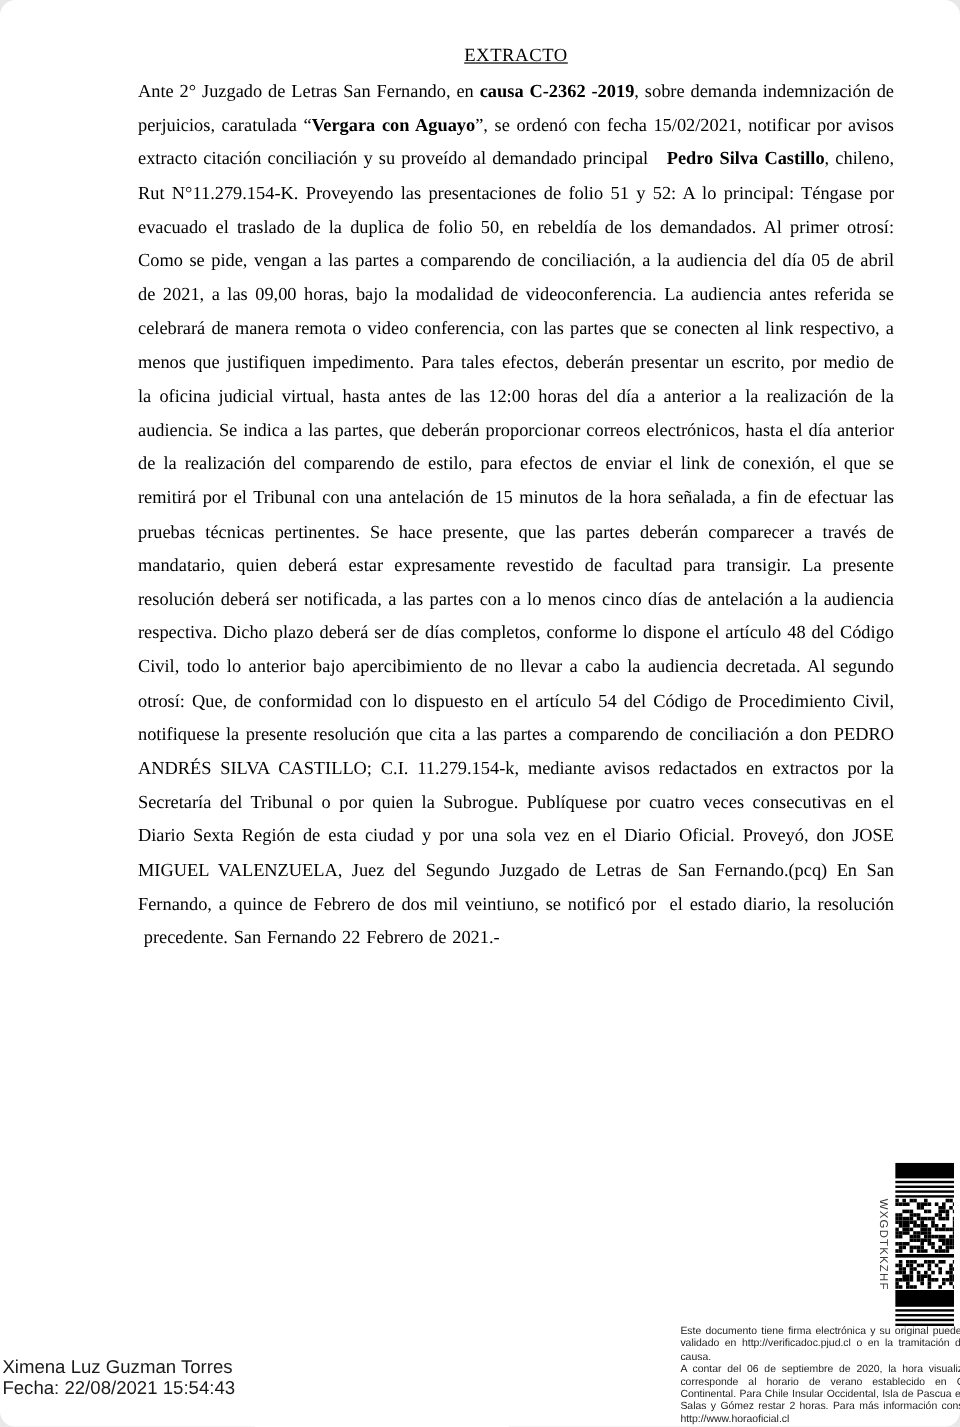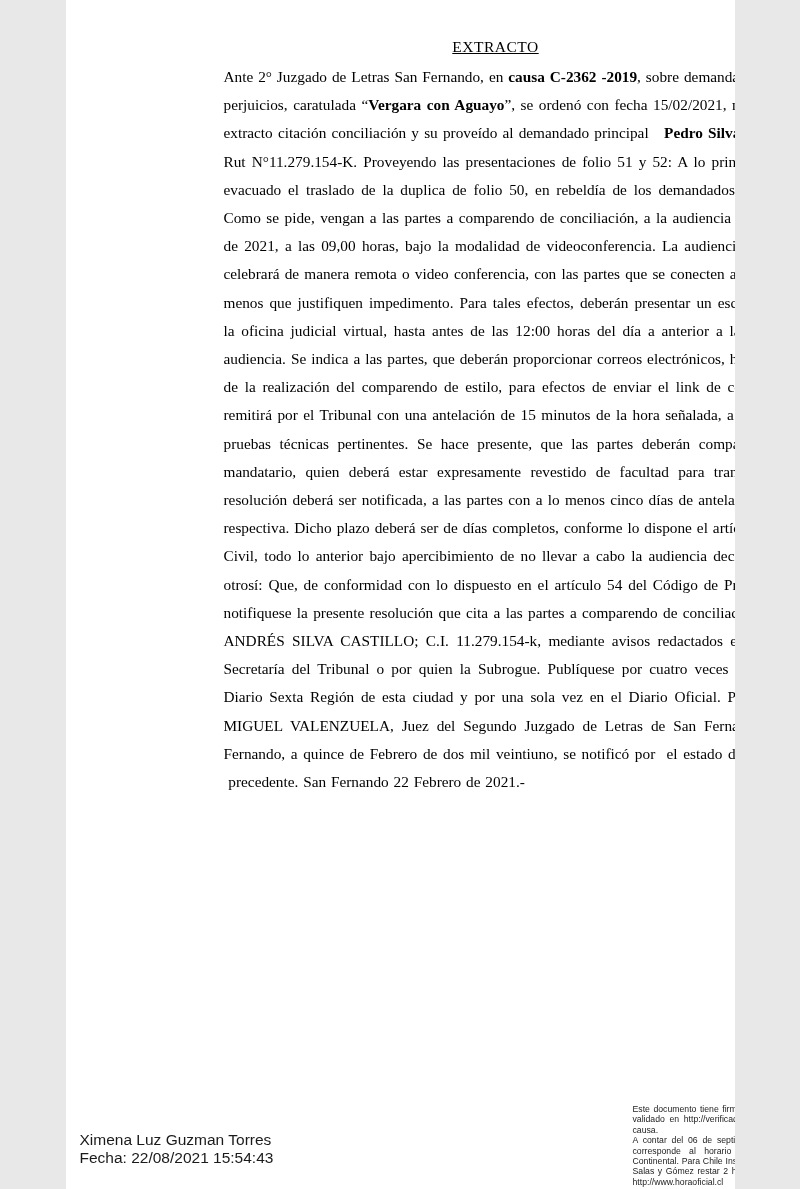--- a/index.html
+++ b/index.html
@@ -1,41 +1,41 @@
 <!DOCTYPE html>
 <html><head>
 <meta charset="utf-8">
 <style>
   html,body{margin:0;padding:0;background:#e8e8e8;}
   .page{
     position:relative;
-    width:669px;height:1189px;
+    width:800px;height:1189px;
     background:#ffffff;
     margin:0 auto;
     overflow:hidden;
     font-family:"Liberation Serif","DejaVu Serif",serif;
     color:#000;
+    border-radius:13px;
   }
   .doc-title{
     position:absolute;
     left:115px;top:38px;width:630px;
     text-align:center;
     font-size:15.5px;font-weight:normal;
     text-decoration:underline;
     letter-spacing:0.5px;
     margin:0;
   }
   .doc-body{
     position:absolute;
     left:115px;top:63px;width:630px;
     font-size:15.3px;
     line-height:28.2px;
     text-align:justify;
     word-spacing:1px;
-    margin-left:43px;
   }
   .doc-body .b{font-weight:bold;}
   .signature{
     position:absolute;
     left:198px;top:916px;
     font-size:15.5px;line-height:21px;
   }
   .barcode-wrap{
     position:absolute;
     left:729px;top:969px;width:66px;height:136px;
@@ -47,21 +47,21 @@
     text-orientation:mixed;
     font-family:"Liberation Sans","DejaVu Sans",sans-serif;
     font-size:9.5px;
     letter-spacing:1px;
     color:#3a3a3a;
     display:flex;align-items:center;justify-content:center;
   }
   .barcode-svg{position:absolute;left:17px;top:0;}
   .footer-signer{
     position:absolute;
-    left:14px;top:1131px;
+    left:2px;top:1131px;
     font-family:"Liberation Sans","DejaVu Sans",sans-serif;
     font-size:15.5px;line-height:18px;
     color:#1a1a1a;
   }
   .legal-notes{
     position:absolute;
     left:567px;top:1104px;width:250px;
     font-family:"Liberation Sans","DejaVu Sans",sans-serif;
     font-size:8.7px;line-height:10.4px;
     text-align:justify;

